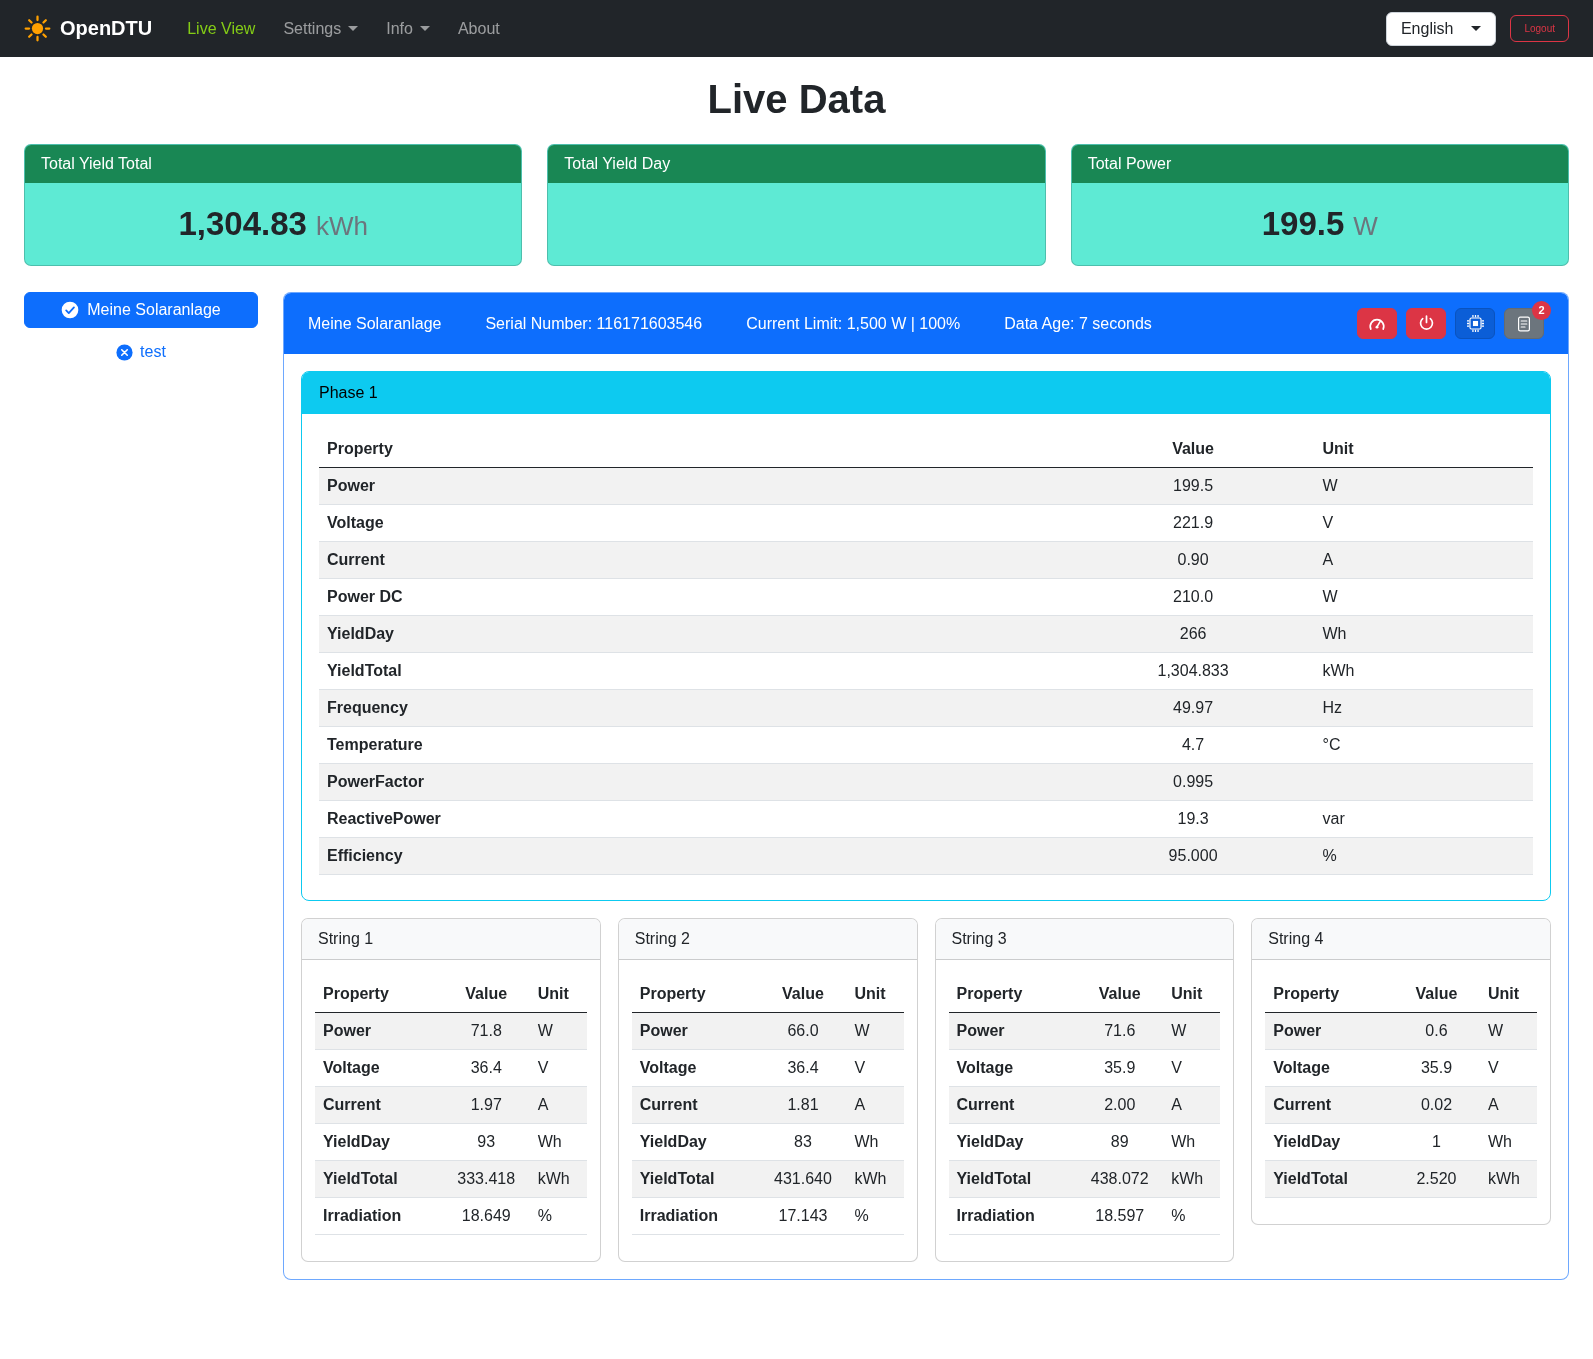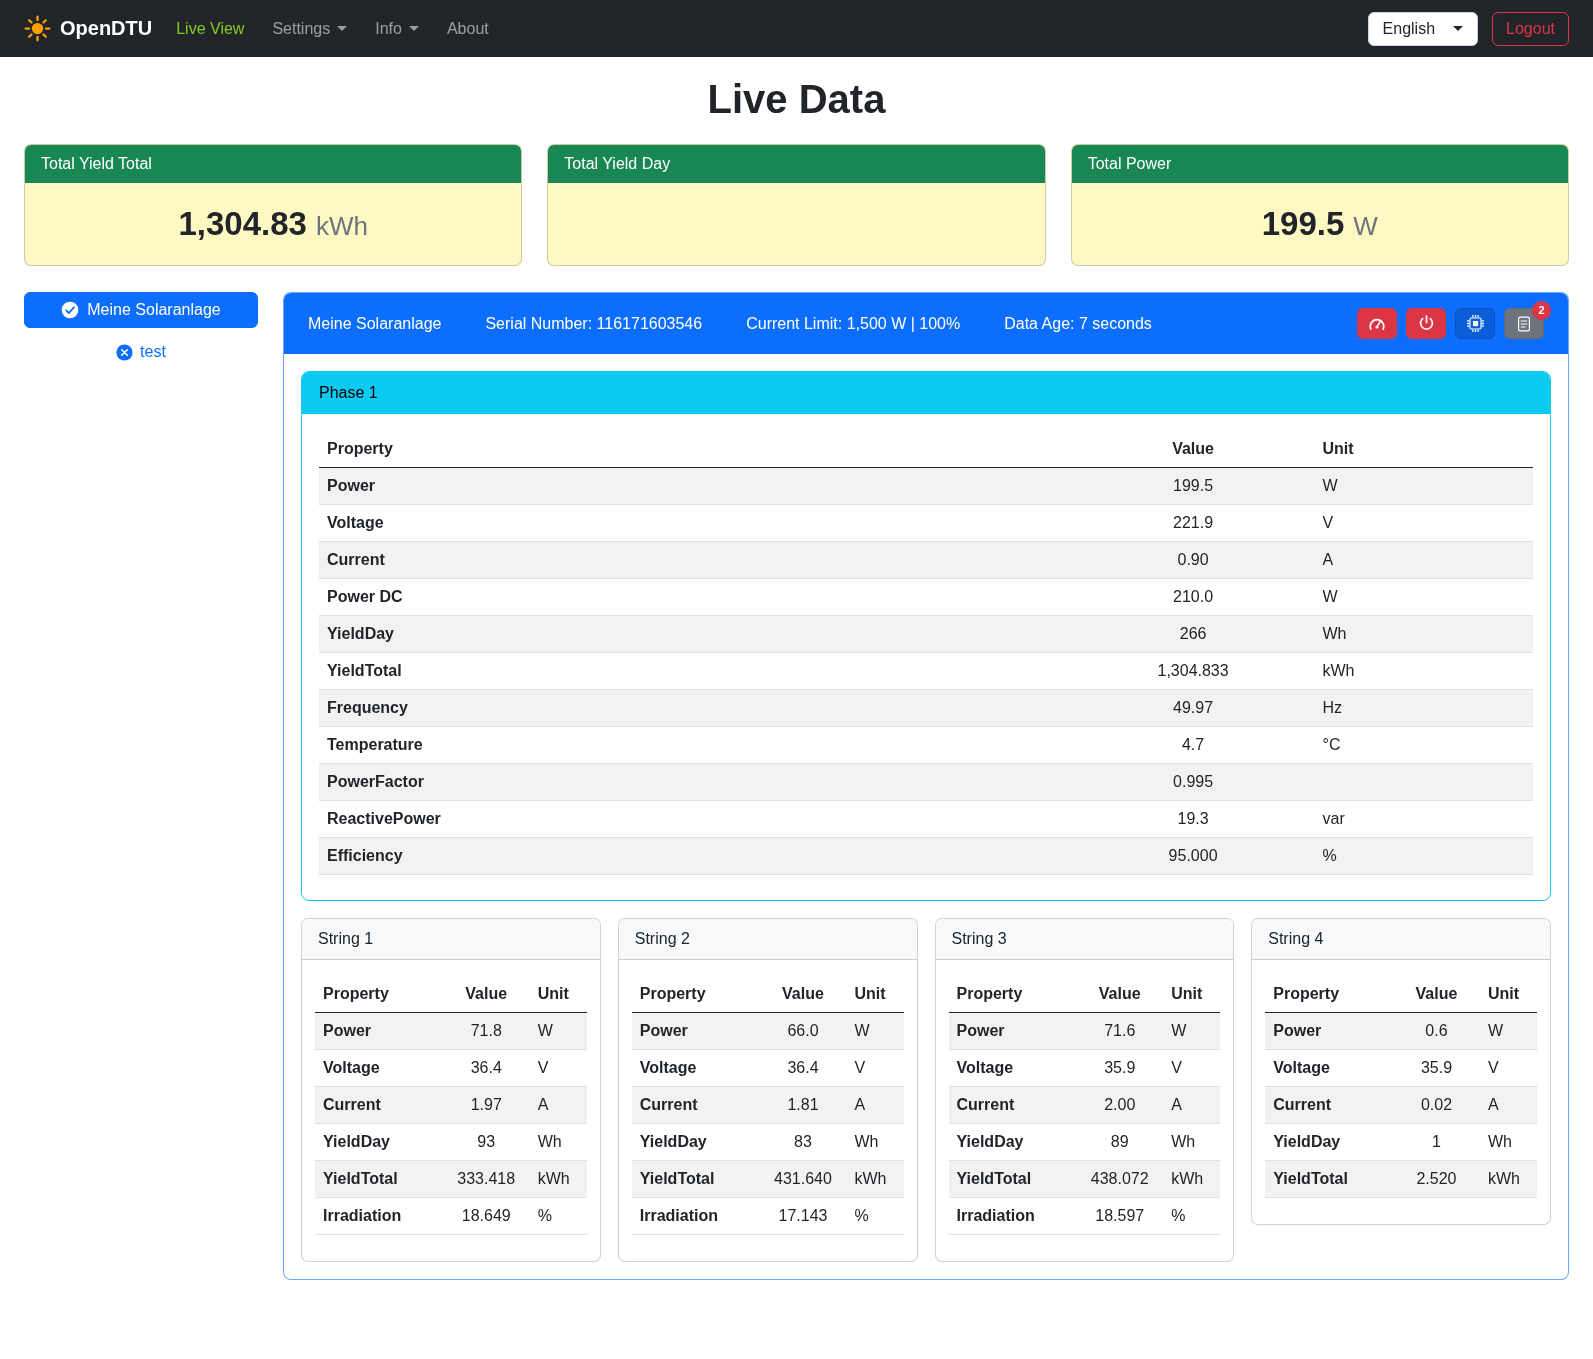--- a/index.html
+++ b/index.html
@@ -14,52 +14,52 @@
   }
   a { text-decoration: none; cursor: pointer; }
 
   
   .navbar {
     background: #212529;
     height: 57px;
     display: flex;
     align-items: center;
     padding: 0 24px;
-    gap: 24px;
+    gap: 35px;
   }
   .brand { display: flex; align-items: center; gap: 9px; color: #fff; font-size: 20px; font-weight: 700; cursor: pointer; }
   .nav-links { display: flex; align-items: center; gap: 28px; flex: 1; }
   .nav-link { color: rgba(255,255,255,.55); font-size: 16px; display: inline-flex; align-items: center; }
   .nav-link.active { color: #84cc16; }
   .caret {
     display: inline-block; margin-left: 7px;
     border-top: 5px solid currentColor;
     border-left: 5px solid transparent;
     border-right: 5px solid transparent;
   }
   .nav-right { display: flex; align-items: center; gap: 14px; }
   .lang-select {
     background: #fff; color: #212529; border: 1px solid #ced4da;
     border-radius: 6px; padding: 7px 14px; display: inline-flex; align-items: center; gap: 18px;
     cursor: pointer; font-size: 16px; margin-left: 14px;
   }
   .lang-select .caret { border-top-color: #212529; margin-left: 0; }
   .logout-btn {
     background: transparent; color: #dc3545; border: 1px solid #dc3545;
-    border-radius: 6px; padding: 7px 13px; font-size: 16px; cursor: pointer;
+    border-radius: 6px; padding: 7px 13px; font-size: 10px; cursor: pointer;
     font-family: inherit;
   }
 
   
   .page { padding: 0 24px 24px; }
   .page-title { font-size: 40px; font-weight: 700; margin: 20px 0 22px; text-align: center; }
 
   
   .summary-row { display: grid; grid-template-columns: repeat(3, 1fr); gap: 25px; margin-bottom: 26px; }
-  .summary-card { border: 1px solid rgba(0,0,0,.18); border-radius: 7px; overflow: hidden; background: #fef9c3; }
+  .summary-card { border: 1px solid rgba(0,0,0,.18); border-radius: 7px; overflow: hidden; background: #5eead4; }
   .summary-card-header { background: #198754; color: #fff; padding: 10px 16px; font-size: 16px; }
   .summary-card-body { padding: 22px 16px; text-align: center; }
   .summary-value { font-size: 33px; font-weight: 700; color: #212529; }
   .summary-unit { font-size: 26px; color: #6c757d; margin-left: 9px; font-weight: 400; }
 
   
   .content-row { display: flex; gap: 25px; align-items: flex-start; }
   .sidebar { flex: 0 0 234px; }
   .inverter-btn {
     width: 100%; background: #0d6efd; color: #fff; border: 1px solid #0d6efd;

